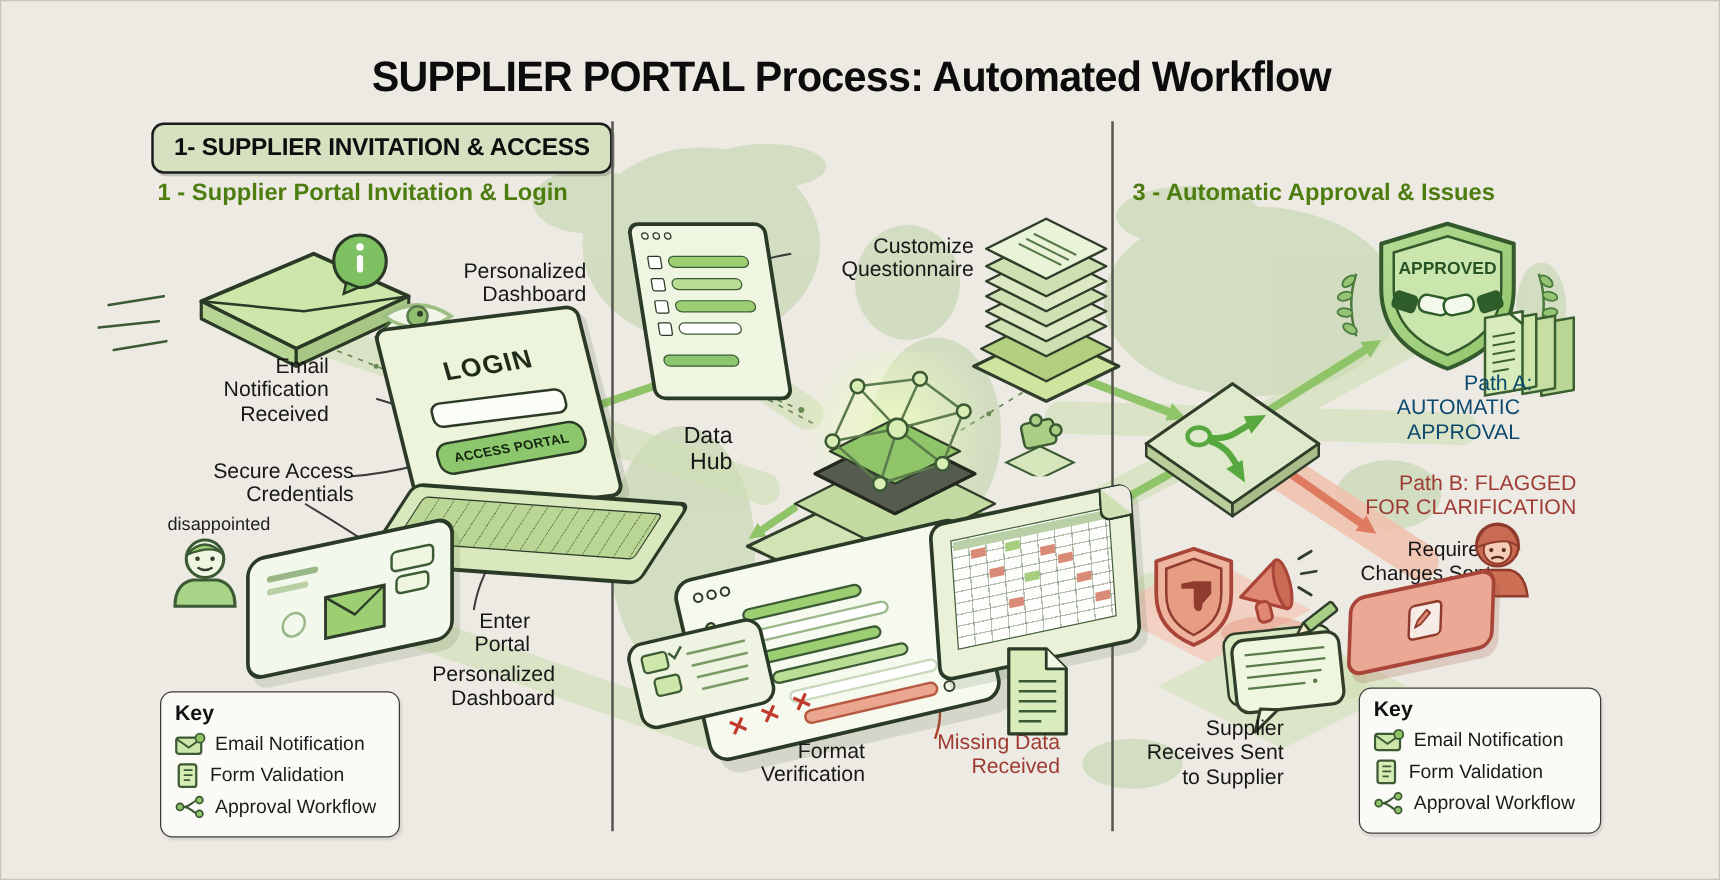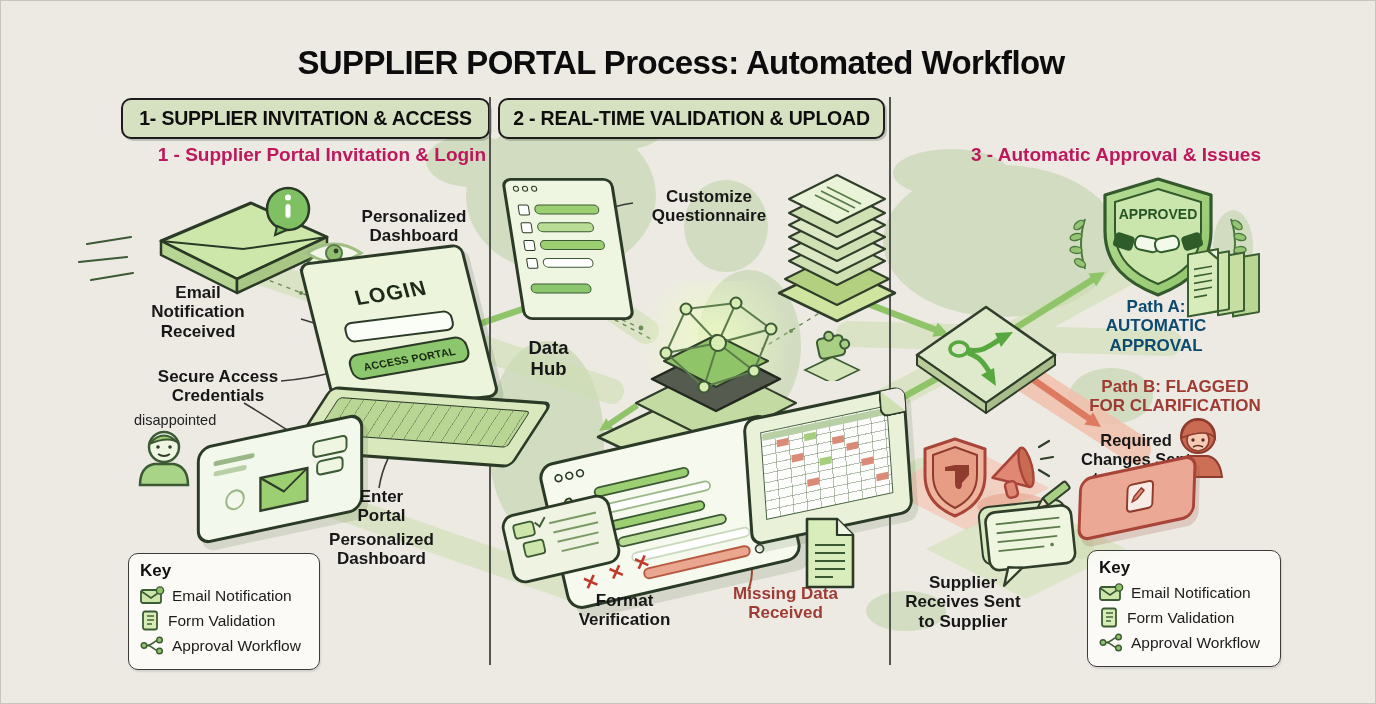--- a/index.html
+++ b/index.html
@@ -1,23 +1,23 @@
 <!DOCTYPE html>
 <html><head>
 <meta charset="utf-8">
 <style>
   html,body{margin:0;padding:0;background:#d8d5cf;}
   .scene{position:relative;width:1376px;height:704px;background:#edeae4;overflow:hidden;
          font-family:"Liberation Sans",sans-serif;border:1px solid #c8c5bf;box-sizing:border-box;}
   .abs{position:absolute;}
-  .lbl{position:absolute;font-weight:bold;color:#171717;text-align:center;line-height:1.14;font-size:17px;}
+  .lbl{position:absolute;font-weight:normal;color:#171717;text-align:right;line-height:1.14;font-size:17px;}
   .hdr{position:absolute;background:#d6e1c1;border:2.5px solid #1c1c1c;border-radius:10px;display:flex;
        align-items:center;justify-content:center;font-weight:bold;font-size:19.5px;color:#0e0e0e;
        letter-spacing:-0.2px;box-shadow:2px 2px 0 rgba(60,70,50,.25);}
-  .sub{position:absolute;font-weight:bold;font-size:19px;color:#be185d;text-align:right;line-height:1.1;}
+  .sub{position:absolute;font-weight:bold;font-size:19px;color:#4d7c0f;text-align:left;line-height:1.1;}
   .divider{position:absolute;top:96px;height:568px;width:2px;background:#55554f;}
   .title{position:absolute;left:190px;top:42px;width:980px;text-align:center;font-size:34px;font-weight:bold;
          color:#0c0c0c;letter-spacing:-0.6px;transform:scaleX(.97);}
   .logo{position:absolute;left:1183px;top:34px;font-size:28px;font-weight:bold;letter-spacing:2.5px;color:#1d1d1d;}
   
   .keybox{position:absolute;background:rgba(253,253,249,.85);border:1.6px solid #3c3c3a;border-radius:10px;
           padding:7px 11px 9px;box-shadow:1px 2px 2px rgba(0,0,0,.10);}
   .keybox .kt{font-weight:bold;font-size:17px;color:#111;margin-bottom:3px;}
   .krow{display:flex;align-items:center;gap:7px;margin:5px 0;font-size:15.5px;color:#1c1c1c;white-space:nowrap;}
   
@@ -177,21 +177,20 @@
     </g>
     <circle cx="400" cy="350" r="2.6" fill="#3a3a38"></circle>
       <circle cx="574" cy="227" r="2.6" fill="#3a3a38"></circle>
     <path d="M747 590 C 753 574, 753 560, 744 546" stroke="#a8442f" stroke-width="2" fill="none"></path>
     <circle cx="743" cy="544" r="3" fill="#a8442f"></circle>
   </svg>
 
   <div class="title">SUPPLIER PORTAL Process: Automated Workflow</div>
 
   <div class="hdr" style="left:120px;top:97px;width:365px;height:37px">1- SUPPLIER INVITATION &amp; ACCESS</div>
-  <div class="hdr" style="left:497px;top:97px;width:383px;height:37px">2 - REAL-TIME VALIDATION &amp; UPLOAD</div>
 
   <div class="sub" style="left:125px;top:144px;width:360px">1 - Supplier Portal Invitation &amp; Login</div>
   <div class="sub" style="left:905px;top:144px;width:355px">3 - Automatic Approval &amp; Issues</div>
 
   <div class="divider" style="left:488px"></div>
   <div class="divider" style="left:888px"></div>
 
   <svg class="abs" style="left:130px;top:178px" width="230" height="150">
     <polygon points="30,62 120,24 196,58 106,100" fill="#cde7ab" stroke="#2a3a26" stroke-width="3" stroke-linejoin="round"></polygon>
     <polygon points="30,62 106,100 106,114 30,76" fill="#b7d694" stroke="#2a3a26" stroke-width="2.5" stroke-linejoin="round"></polygon>

